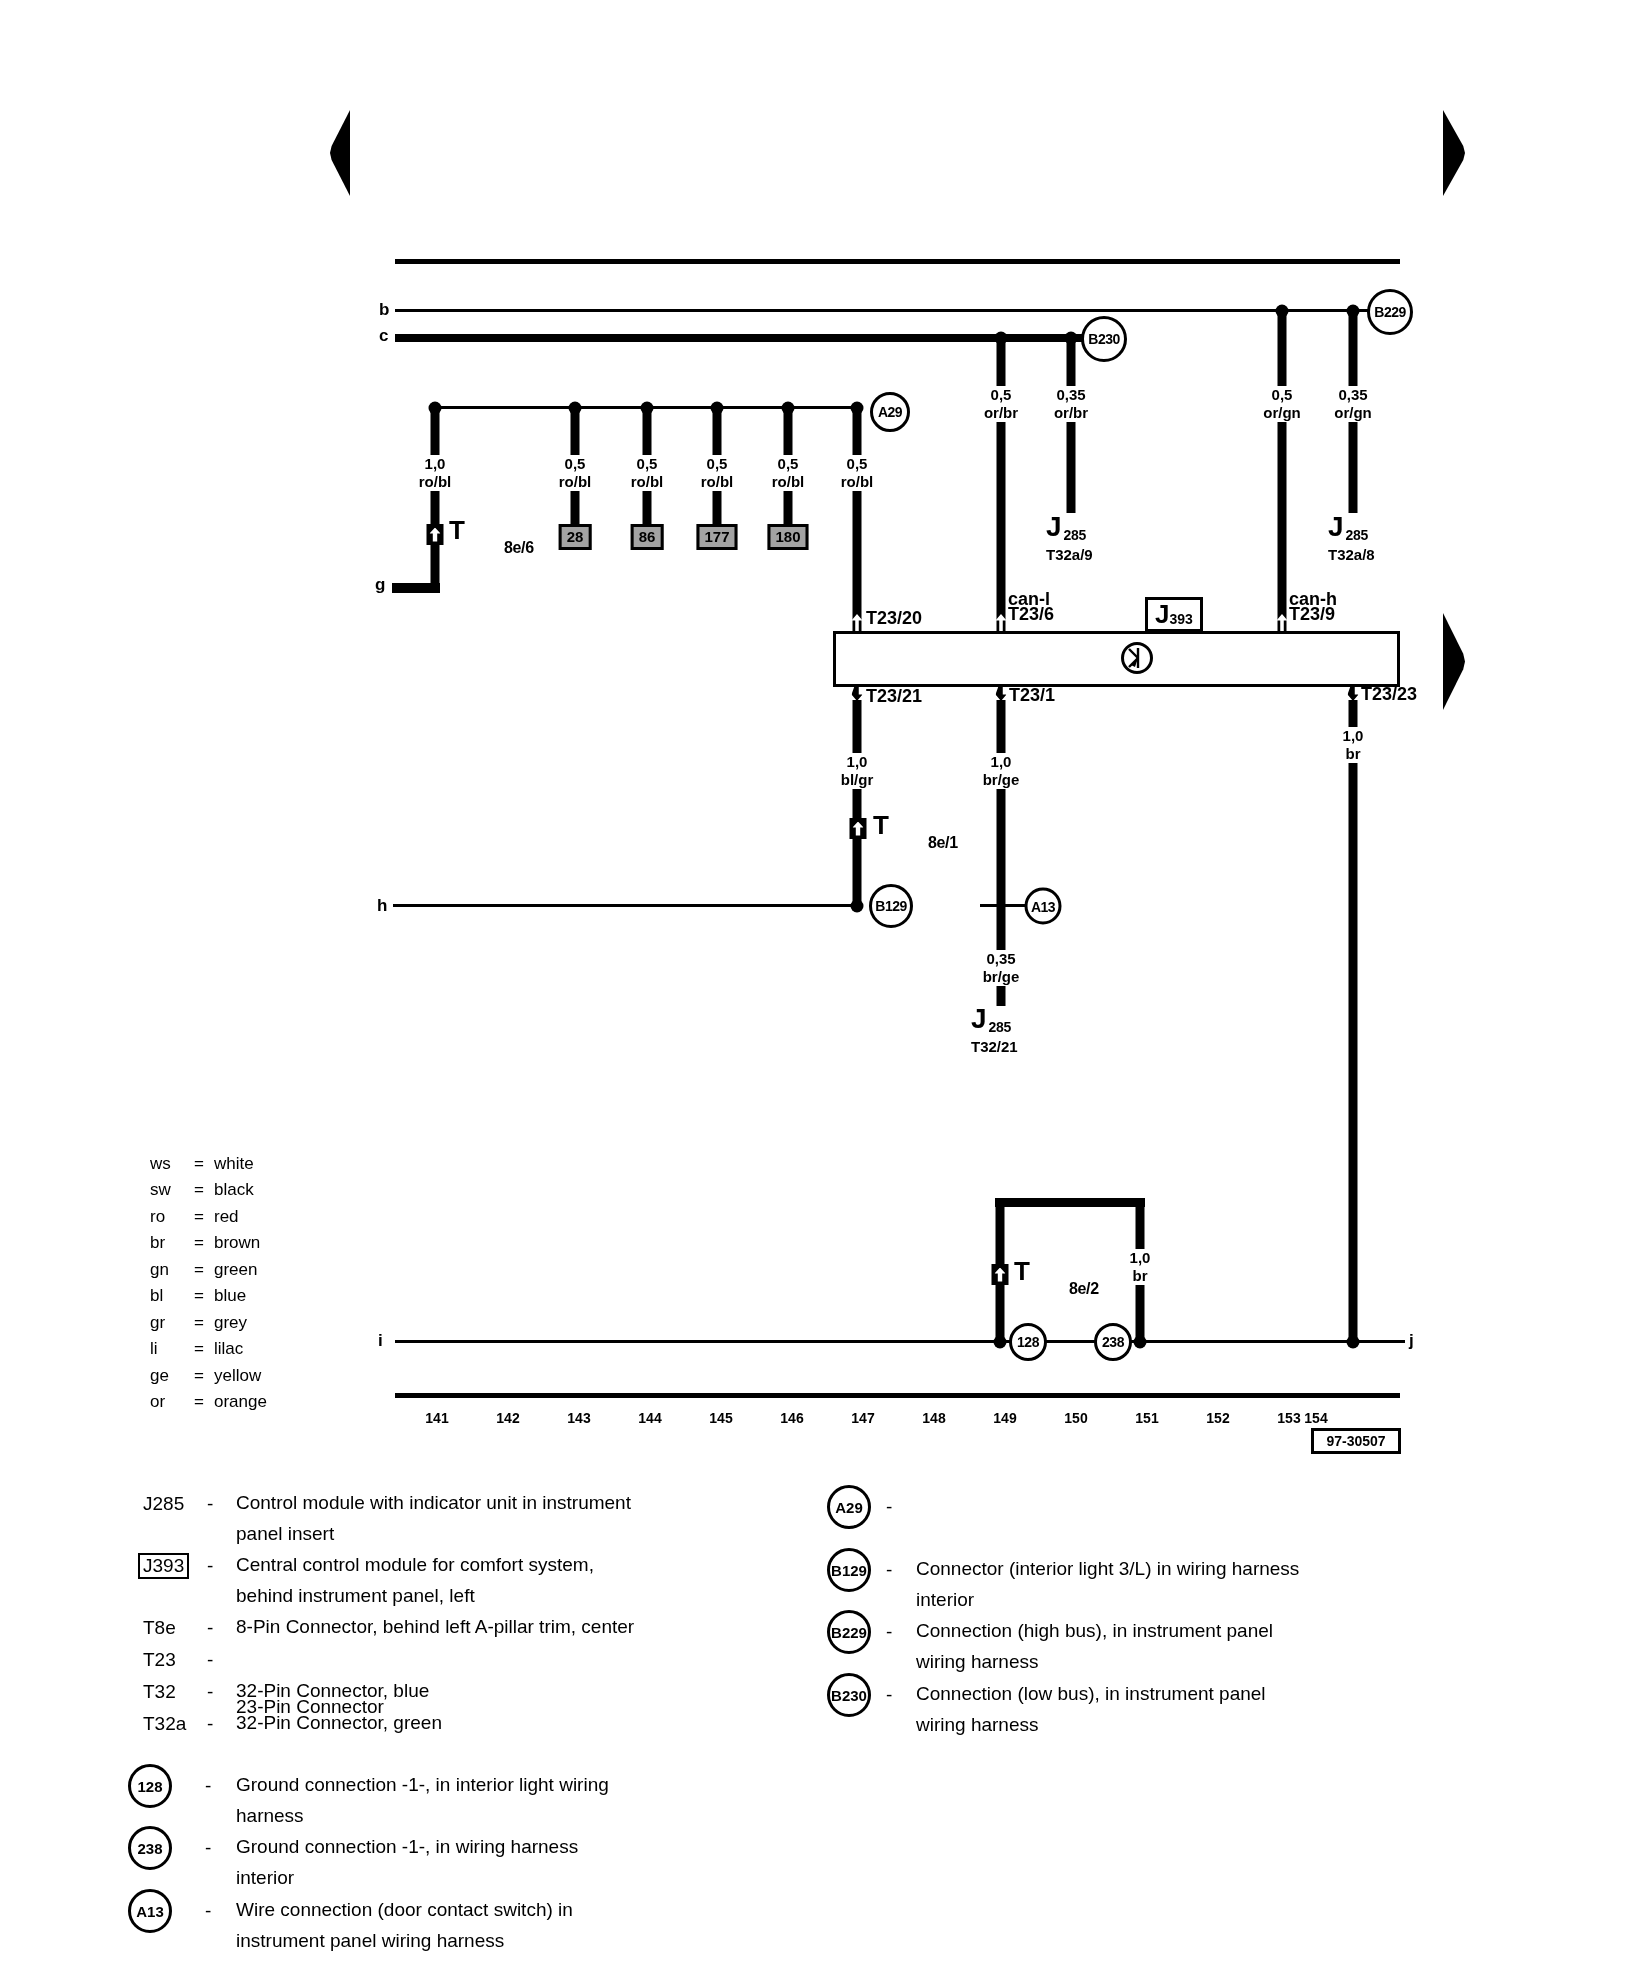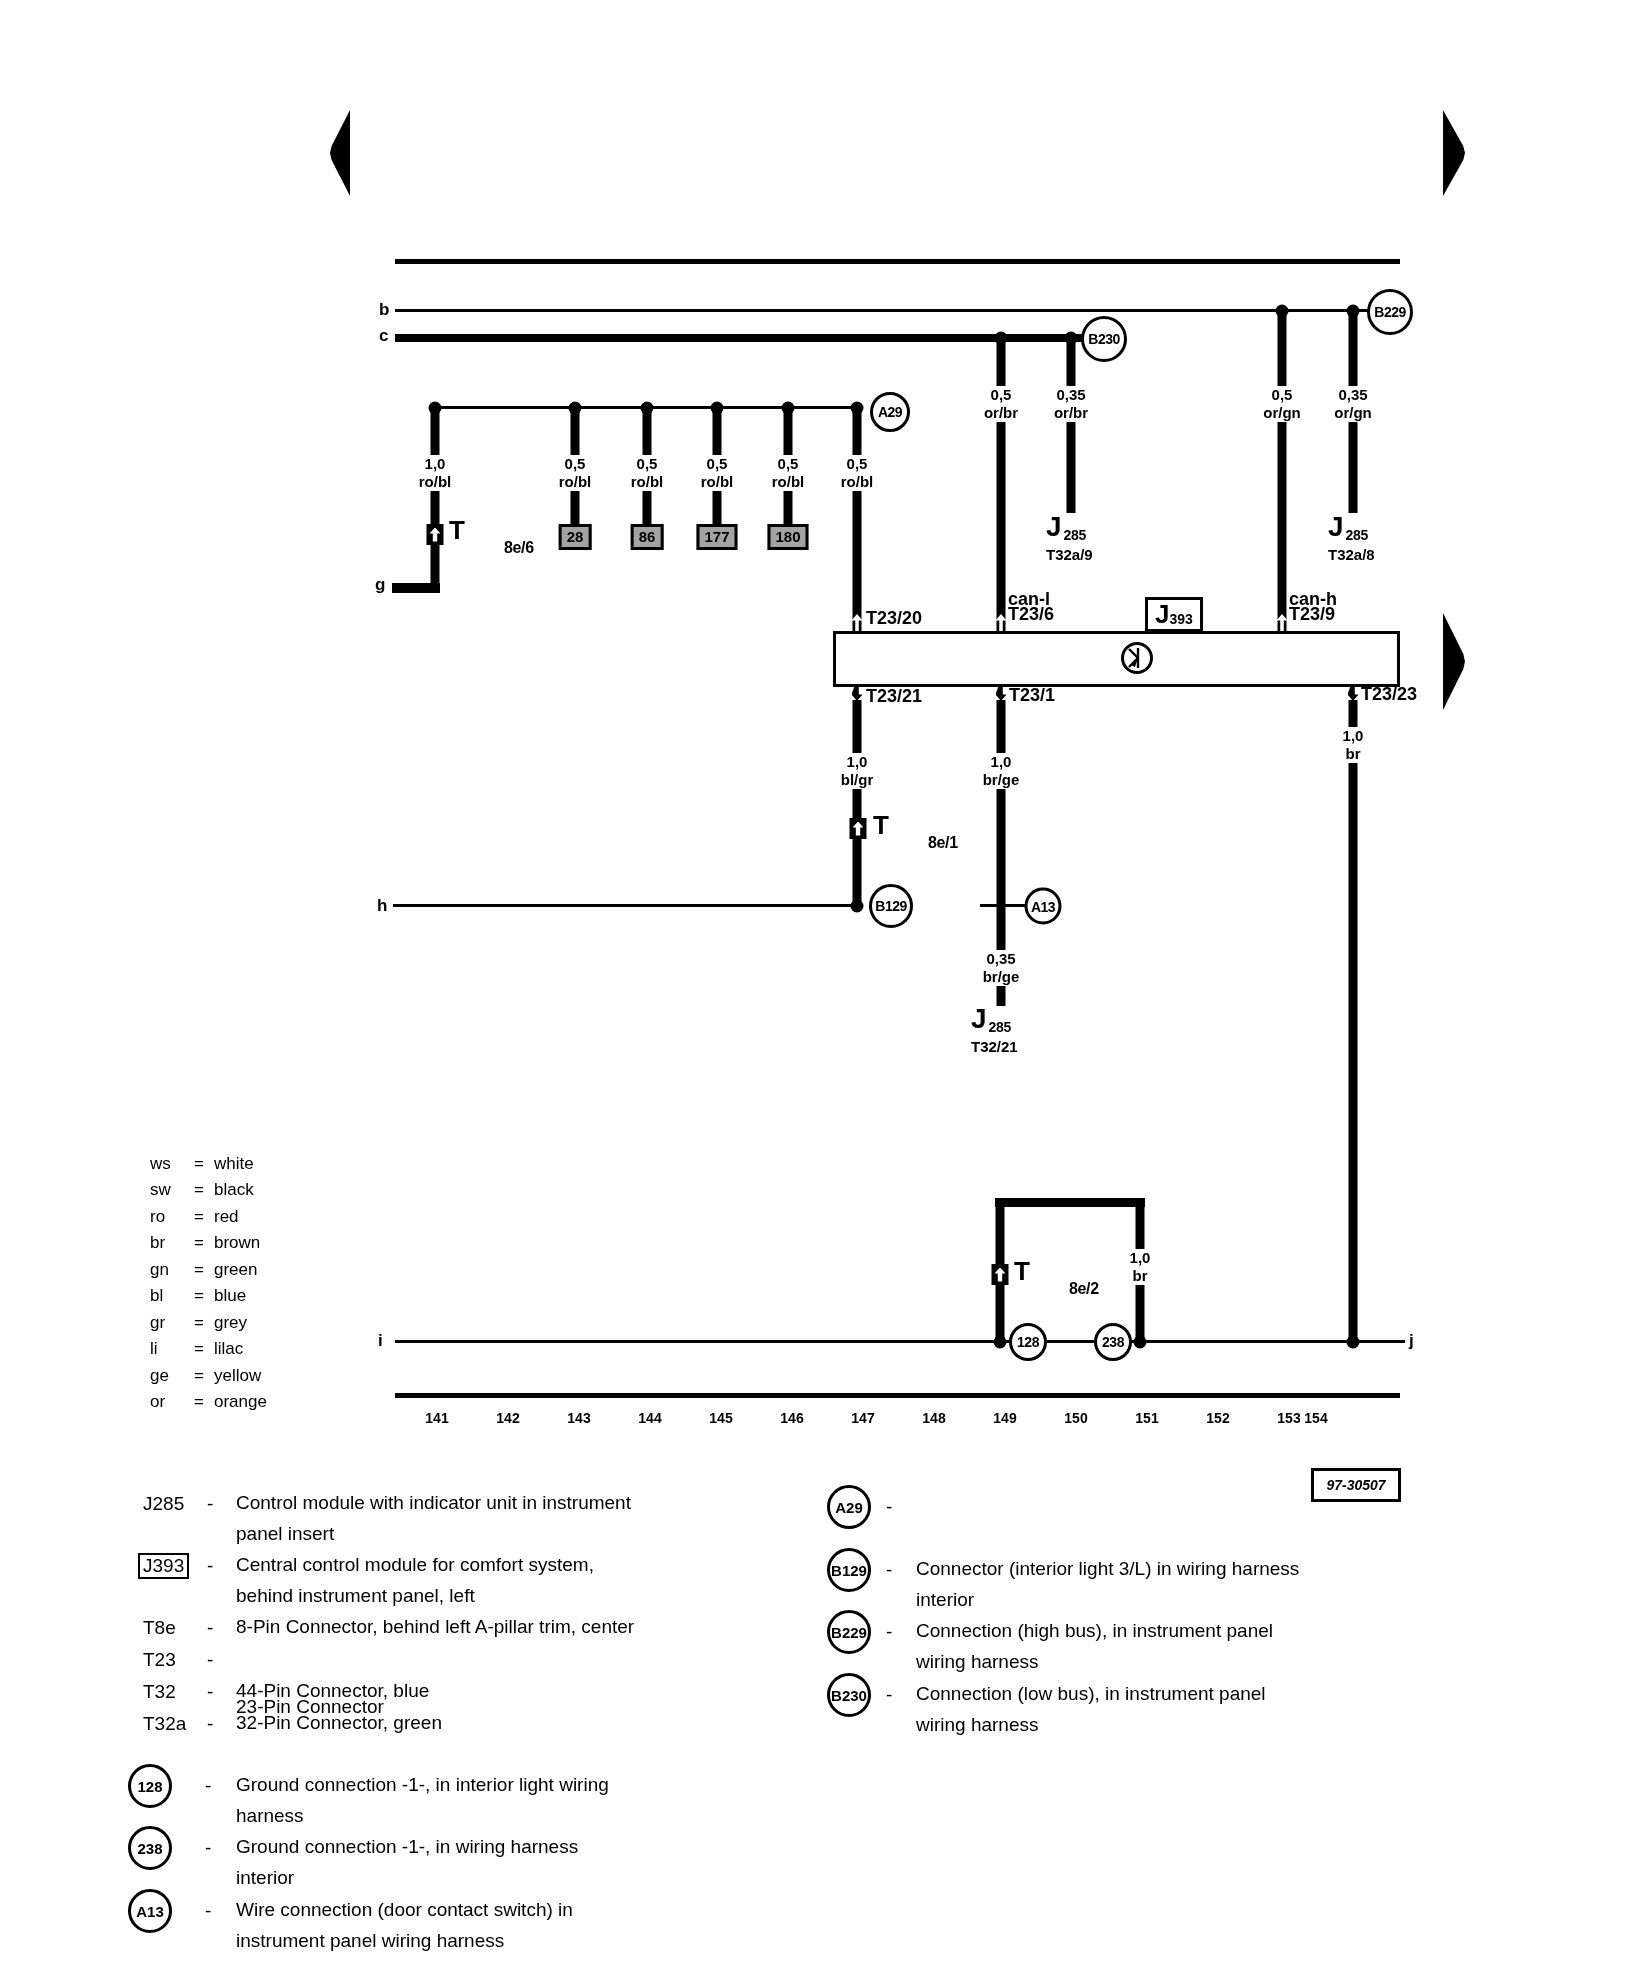--- a/index.html
+++ b/index.html
@@ -246,21 +246,21 @@
   <div class="tn" style="left:792px;top:1410px;">146</div>
   <div class="tn" style="left:863px;top:1410px;">147</div>
   <div class="tn" style="left:934px;top:1410px;">148</div>
   <div class="tn" style="left:1005px;top:1410px;">149</div>
   <div class="tn" style="left:1076px;top:1410px;">150</div>
   <div class="tn" style="left:1147px;top:1410px;">151</div>
   <div class="tn" style="left:1218px;top:1410px;">152</div>
   <div class="tn" style="left:1289px;top:1410px;">153</div>
   <div class="tn" style="left:1316px;top:1410px;text-align:center;">154</div>
 
-  <div class="jbox" style="left:1311px;top:1468px;width:90px;height:34px;font-style:italic;">
+  <div class="jbox" style="left:1311px;top:1428px;width:90px;height:26px;">
     <span style="font-size:14px;font-weight:bold;">97-30507</span>
   </div>
 
   <div class="cc" style="left:150px;top:1155px;"><span class="c1">ws</span><span class="c2">=</span><span>white</span></div>
   <div class="cc" style="left:150px;top:1181px;"><span class="c1">sw</span><span class="c2">=</span><span>black</span></div>
   <div class="cc" style="left:150px;top:1208px;"><span class="c1">ro</span><span class="c2">=</span><span>red</span></div>
   <div class="cc" style="left:150px;top:1234px;"><span class="c1">br</span><span class="c2">=</span><span>brown</span></div>
   <div class="cc" style="left:150px;top:1261px;"><span class="c1">gn</span><span class="c2">=</span><span>green</span></div>
   <div class="cc" style="left:150px;top:1287px;"><span class="c1">bl</span><span class="c2">=</span><span>blue</span></div>
   <div class="cc" style="left:150px;top:1314px;"><span class="c1">gr</span><span class="c2">=</span><span>grey</span></div>
@@ -281,21 +281,21 @@
   <div class="lg-key" style="left:143px;top:1617px;">T8e</div>
   <div class="lg-dash" style="left:207px;top:1617px;">-</div>
   <div class="lg-txt" style="left:236px;top:1611px;">8-Pin Connector, behind left A-pillar trim, center</div>
 
   <div class="lg-key" style="left:143px;top:1649px;">T23</div>
   <div class="lg-dash" style="left:207px;top:1649px;">-</div>
   <div class="lg-txt" style="left:236px;top:1643px;margin-top:48px;">23-Pin Connector</div>
 
   <div class="lg-key" style="left:143px;top:1681px;">T32</div>
   <div class="lg-dash" style="left:207px;top:1681px;">-</div>
-  <div class="lg-txt" style="left:236px;top:1675px;">44-Pin Connector, blue</div>
+  <div class="lg-txt" style="left:236px;top:1675px;">32-Pin Connector, blue</div>
 
   <div class="lg-key" style="left:143px;top:1713px;">T32a</div>
   <div class="lg-dash" style="left:207px;top:1713px;">-</div>
   <div class="lg-txt" style="left:236px;top:1707px;">32-Pin Connector, green</div>
 
   <div class="lg-crc" style="left:150px;top:1786px;width:44px;height:44px;">128</div>
   <div class="lg-dash" style="left:205px;top:1775px;">-</div>
   <div class="lg-txt" style="left:236px;top:1769px;">Ground connection -1-, in interior light wiring
 harness</div>
 

